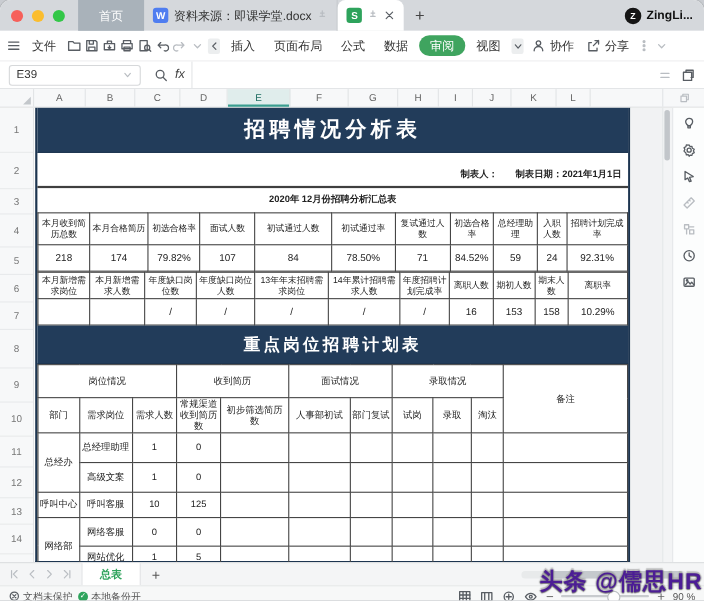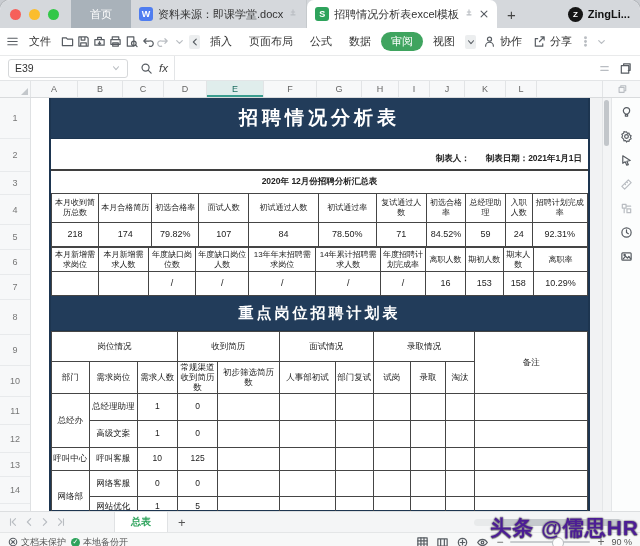--- a/index.html
+++ b/index.html
@@ -44,21 +44,21 @@
   .colcell{display:flex;align-items:center;justify-content:center;border-right:1px solid #e2e4e6;}
   .colcell.sel{background:#e0edec;color:#1f6e62;box-shadow:inset 0 -2px 0 #3a9d8f;}
   .col-fill{flex:1;}
   .col-right{width:37px;border-left:1px solid #e2e4e6;display:flex;align-items:center;justify-content:center;}
 
   
   .sheetarea{height:413px;display:flex;background:#fff;}
   .gutter{width:30px;background:#f7f8f9;border-right:1px solid #dfe1e3;font-size:9px;color:#777;flex:0 0 auto;}
   .rn{display:flex;align-items:center;justify-content:center;border-bottom:1px solid #e8eaec;}
   .cellswrap{flex:1;display:flex;min-width:0;}
-  .workbook{width:537px;margin-left:18px;flex:0 0 auto;border-left:2px solid #1d3550;border-right:2px solid #1d3550;border-bottom:1px solid #1d3550;}
+  .workbook{width:537px;margin-left:1px;flex:0 0 auto;border-left:2px solid #1d3550;border-right:2px solid #1d3550;border-bottom:1px solid #1d3550;}
   .outside{flex:1;background:#f1f2f3;}
   .vscroll{width:8px;background:#f3f4f5;border-left:1px solid #e4e6e8;position:relative;flex:0 0 auto;}
   .vthumb{position:absolute;top:2px;left:1px;width:5px;height:46px;background:#c2c6ca;border-radius:3px;}
   .siderail{width:28px;background:#fcfdfd;border-left:1px solid #e4e6e8;display:flex;flex-direction:column;align-items:center;padding-top:8px;gap:11px;flex:0 0 auto;}
 
   
   .band{background:#223c5a;color:#fff;display:flex;align-items:center;justify-content:center;border-bottom:1px solid #1d3550;}
   .band1{height:40px;font-size:19px;font-weight:bold;letter-spacing:4px;}
   .band2{height:34px;font-size:15px;font-weight:bold;letter-spacing:3px;}
   .makerrow{height:32px;box-sizing:border-box;display:flex;align-items:flex-end;justify-content:flex-end;gap:16px;padding:0 6px 4px 0;font-size:8.5px;font-weight:bold;color:#222;border-bottom:2px solid #3f3f3f;}
@@ -69,21 +69,21 @@
   table.s2 th{height:23px;} table.s2 td{height:23px;font-size:9px;}
   table.plan th{font-size:8.5px;}
   table.plan td{font-size:8.5px;}
   td.slash{color:#555;}
   td.clip{vertical-align:bottom;}
   td.clip span{display:block;margin-bottom:-5px;}
 
   
   .tabsbar{height:20px;background:#f4f5f6;border-top:1px solid #dcdee0;display:flex;align-items:center;font-size:10px;position:relative;}
   .nav{display:flex;align-items:center;gap:6px;padding:0 8px;}
-  .stab{height:100%;background:#fff;color:#2ea35c;padding:0 16px;display:flex;align-items:center;border-right:1px solid #e0e2e4;border-left:1px solid #e0e2e4;font-weight:bold;box-sizing:border-box;margin-left:40px;}
+  .stab{height:100%;background:#fff;color:#2ea35c;padding:0 16px;display:flex;align-items:center;border-right:1px solid #e0e2e4;border-left:1px solid #e0e2e4;font-weight:bold;box-sizing:border-box;}
   .stab-plus{padding:0 10px;color:#555;font-size:13px;}
   .hscroll{margin-left:auto;margin-right:16px;width:150px;height:7px;background:#e8eaeb;border-radius:4px;position:relative;}
   .hthumb{position:absolute;right:3px;top:0;width:128px;height:7px;background:#c5c9cd;border-radius:4px;}
 
   
   .statusbar{height:18px;background:#f7f8f8;border-top:1px solid #e4e6e7;display:flex;align-items:center;font-size:9px;color:#555;padding:0 8px;gap:5px;}
   .sb-item{display:flex;align-items:center;gap:3px;}
   .sb-right{margin-left:auto;display:flex;align-items:center;gap:7px;}
   .dot-green{width:9px;height:9px;border-radius:50%;background:#2ea35c;color:#fff;font-size:7px;display:flex;align-items:center;justify-content:center;}
   .zoomline{width:80px;height:2px;background:#c8cbce;position:relative;border-radius:1px;}
@@ -108,21 +108,20 @@
       </div>
     <div class="tab">
       <span class="badge badge-w">W</span>
       <span>资料来源：即课学堂.docx</span>
       <svg class="ic sm dim" viewBox="0 0 12 12">
           <path d="M6 1v6M3.5 7h5M4 3.5h4"></path>
         </svg>
     </div>
     <div class="tab tab-active">
       <span class="badge badge-s">S</span>
-      <span>招聘情况分析表excel模板</span>
       <svg class="ic sm dim" viewBox="0 0 12 12">
           <path d="M6 1v6M3.5 7h5M4 3.5h4"></path>
         </svg>
       <svg class="ic sm" viewBox="0 0 12 12">
           <path d="M2.5 2.5l7 7M9.5 2.5l-7 7"></path>
         </svg>
     </div>
     <div class="tab-plus">
         <span>+</span>
       </div>

